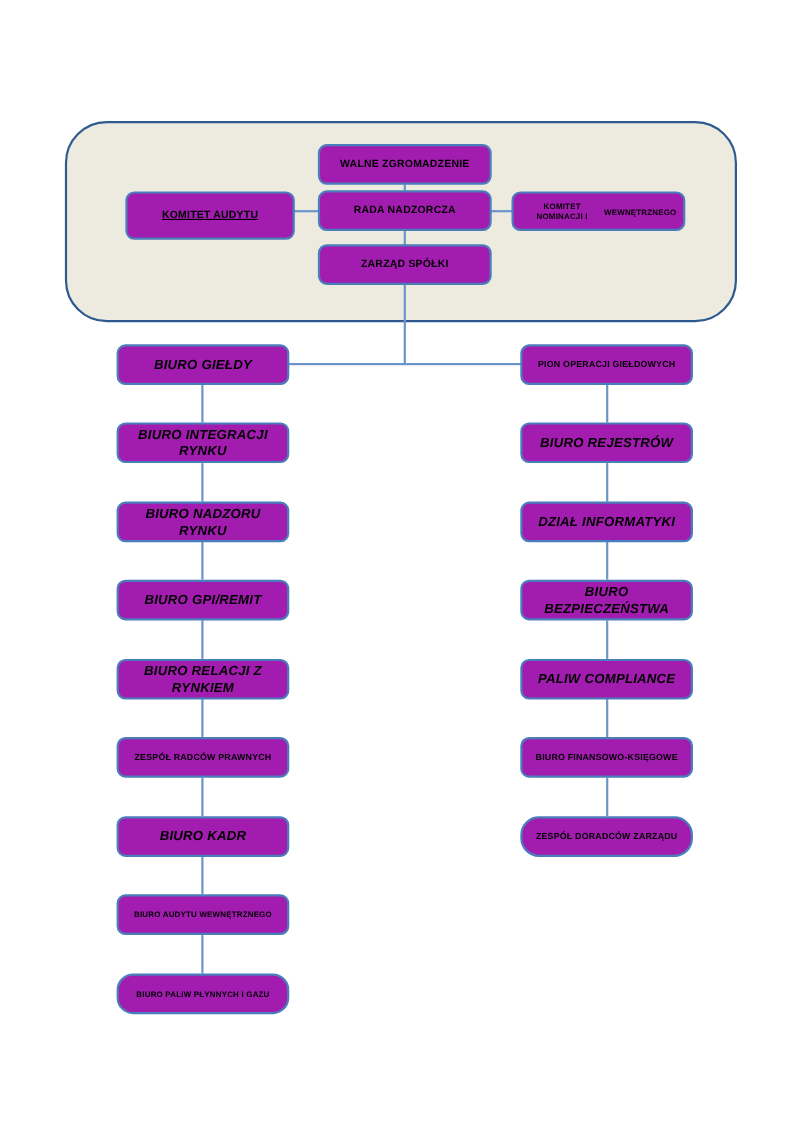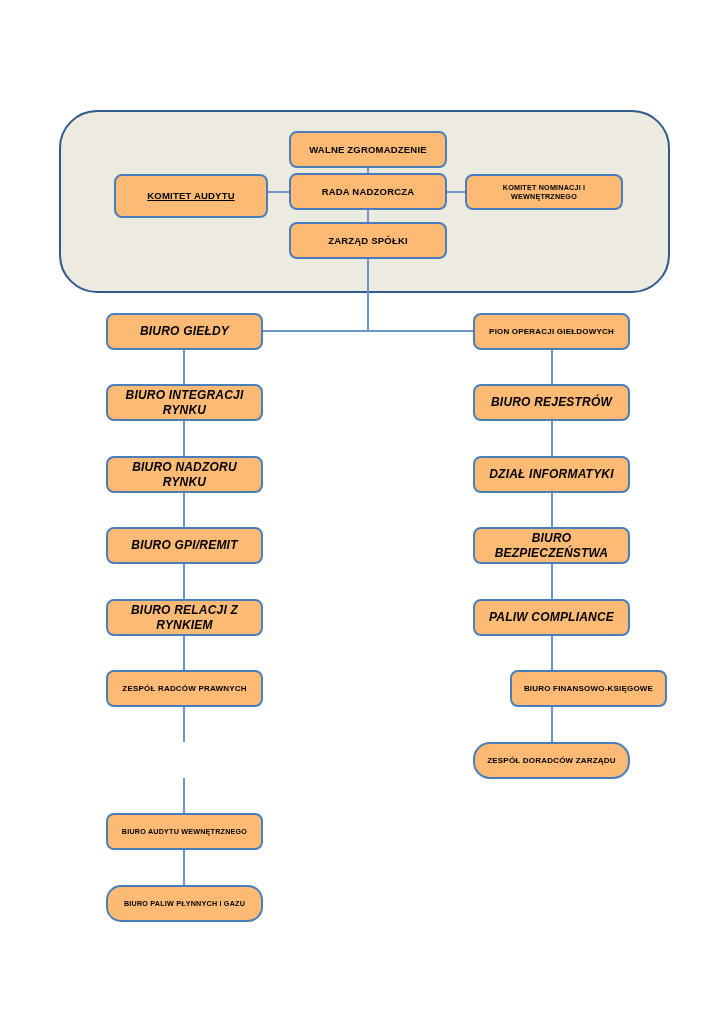--- a/index.html
+++ b/index.html
@@ -30,21 +30,21 @@
     background: #edeae0;
     border: 2px solid #2e5a8e;
     border-radius: 38px;
     box-sizing: border-box;
   }
 
   
   .node {
     position: absolute;
     box-sizing: border-box;
-    background: #fdba74;
+    background: #a21caf;
     border: 2px solid #4a7ebb;
     border-radius: 8px;
     display: flex;
     align-items: center;
     justify-content: center;
     text-align: center;
     font-weight: bold;
     letter-spacing: 0.2px;
     line-height: 1.25;
     color: #000000;
@@ -83,21 +83,21 @@
   <div class="conn v" style="left:367px; top:258px; height:73px;"></div>
 
   <div class="conn h" style="left:262px; top:330px; width:212px;"></div>
 
   <div class="node fs-lg" style="left:289px; top:131px; width:158px; height:37px;">WALNE ZGROMADZENIE</div>
 
   <div class="node fs-lg" style="left:289px; top:173px; width:158px; height:37px;">RADA NADZORCZA</div>
 
   <div class="node fs-lg" style="left:114px; top:174px; width:154px; height:44px;text-decoration:underline;">KOMITET AUDYTU</div>
 
-  <div class="node fs-xs" style="left:465px; top:174px; width:158px; height:36px; flex-direction:column;">
+  <div class="node fs-xs" style="left:465px; top:174px; width:158px; height:36px; flex-direction:row;">
     <span>KOMITET NOMINACJI I</span>
     <span>WEWNĘTRZNEGO</span>
   </div>
 
   <div class="node fs-lg" style="left:289px; top:222px; width:158px; height:37px;">ZARZĄD SPÓŁKI</div>
 
   <div class="conn v" style="left:183px; top:349px; height:35px;"></div>
   <div class="conn v" style="left:183px; top:421px; height:35px;"></div>
   <div class="conn v" style="left:183px; top:492px; height:35px;"></div>
   <div class="conn v" style="left:183px; top:564px; height:35px;"></div>
@@ -111,20 +111,21 @@
   <div class="node fs-md" style="left:106px; top:384px; width:157px; height:37px;">BIURO INTEGRACJI RYNKU</div>
 
   <div class="node fs-md" style="left:106px; top:456px; width:157px; height:37px;">BIURO NADZORU RYNKU</div>
 
   <div class="node fs-md" style="left:106px; top:527px; width:157px; height:37px;">BIURO GPI/REMIT</div>
 
   <div class="node fs-md" style="left:106px; top:599px; width:157px; height:37px;">BIURO RELACJI Z RYNKIEM</div>
 
   <div class="node fs-sm" style="left:106px; top:670px; width:157px; height:37px;">ZESPÓŁ RADCÓW PRAWNYCH</div>
 
+  <div class="node fs-md" style="left:106px; top:742px; width:157px; height:37px;">BIURO KADR</div>
 
   <div class="node fs-xs" style="left:106px; top:813px; width:157px; height:37px;">BIURO AUDYTU WEWNĘTRZNEGO</div>
 
   <div class="node fs-xs" style="left:106px; top:885px; width:157px; height:37px;border-radius:15px;">BIURO PALIW PŁYNNYCH I GAZU</div>
 
   <div class="conn v" style="left:551px; top:349px; height:35px;"></div>
   <div class="conn v" style="left:551px; top:421px; height:35px;"></div>
   <div class="conn v" style="left:551px; top:492px; height:35px;"></div>
   <div class="conn v" style="left:551px; top:564px; height:35px;"></div>
   <div class="conn v" style="left:551px; top:635px; height:35px;"></div>
@@ -133,17 +134,17 @@
   <div class="node fs-sm" style="left:473px; top:313px; width:157px; height:37px;">PION OPERACJI GIEŁDOWYCH</div>
 
   <div class="node fs-md" style="left:473px; top:384px; width:157px; height:37px;">BIURO REJESTRÓW</div>
 
   <div class="node fs-md" style="left:473px; top:456px; width:157px; height:37px;">DZIAŁ INFORMATYKI</div>
 
   <div class="node fs-md" style="left:473px; top:527px; width:157px; height:37px;">BIURO BEZPIECZEŃSTWA</div>
 
   <div class="node fs-md" style="left:473px; top:599px; width:157px; height:37px;">PALIW COMPLIANCE</div>
 
-  <div class="node fs-sm" style="left:473px; top:670px; width:157px; height:37px;margin-left:37px;">BIURO FINANSOWO-KSIĘGOWE</div>
+  <div class="node fs-sm" style="left:473px; top:670px; width:157px; height:37px;">BIURO FINANSOWO-KSIĘGOWE</div>
 
   <div class="node fs-sm" style="left:473px; top:742px; width:157px; height:37px;border-radius:17px;">ZESPÓŁ DORADCÓW ZARZĄDU</div>
 
 </div>
 
 </body></html>

